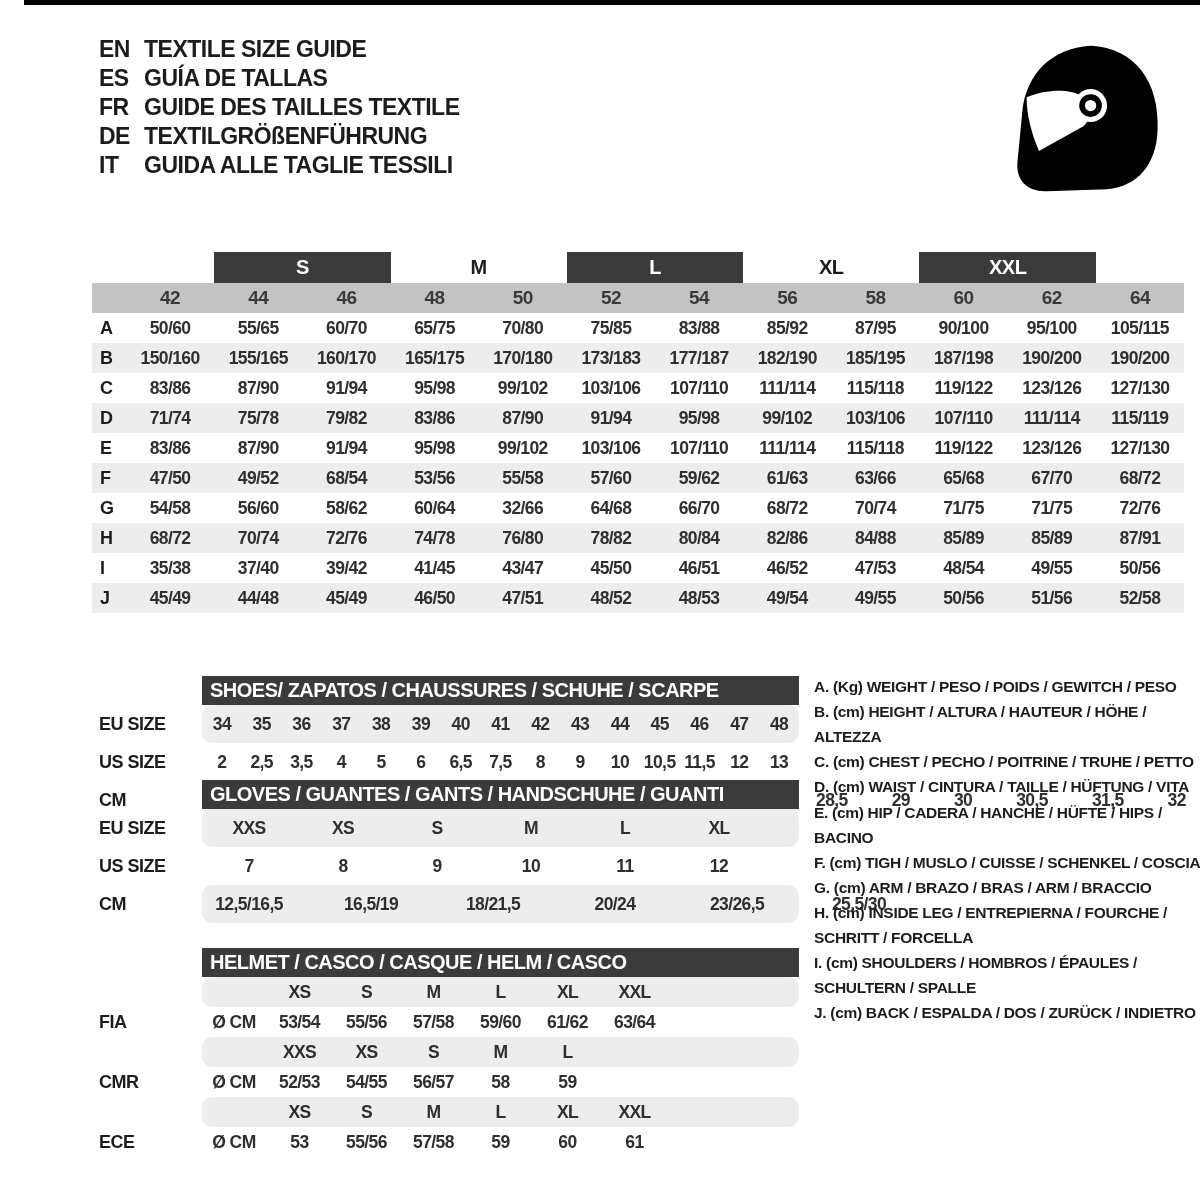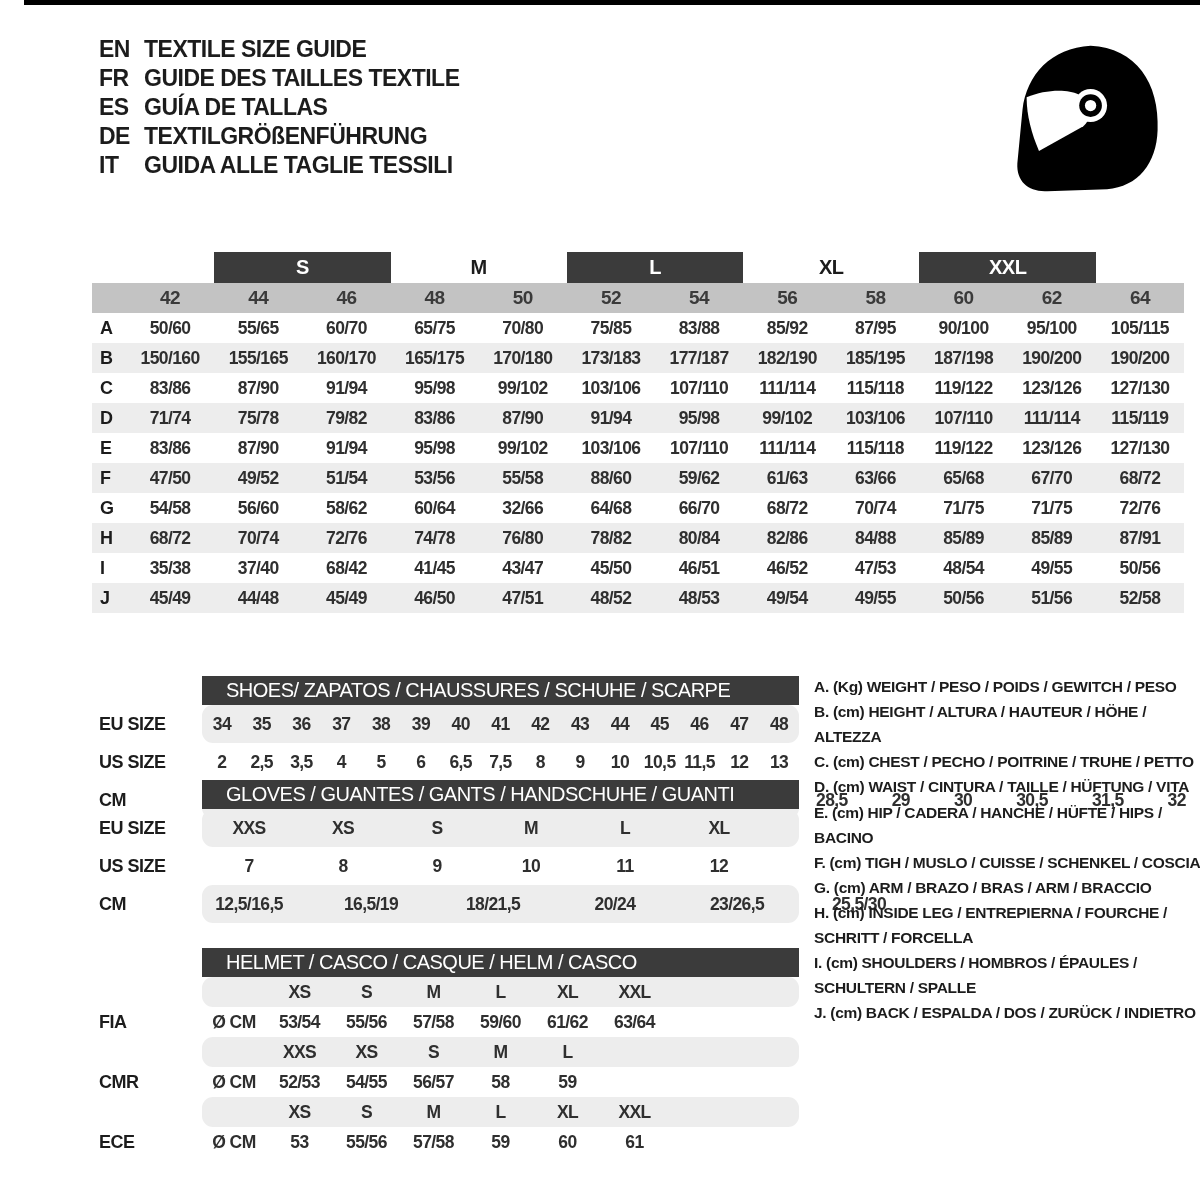--- a/index.html
+++ b/index.html
@@ -27,21 +27,21 @@
   .group-cell.boxed{background:var(--dark);color:#fff;}
   .num-row{background:var(--band);}
   .trow.stripe{background:var(--stripe);}
   .rlabel{font-weight:bold;font-size:18px;color:var(--ink);text-align:left;padding-left:8px;}
   .vcell{font-weight:bold;font-size:17.5px;color:var(--val);text-align:center;letter-spacing:-0.6px;white-space:nowrap;}
   .num-row .vcell{font-size:19px;color:#3a3a3a;}
 
   
   .band-section{position:absolute;left:75px;width:705px;}
   .band-title{margin-left:103px;width:597px;height:29px;background:var(--dark);color:#fff;
-    font-weight:normal;font-size:20px;letter-spacing:-0.5px;display:flex;align-items:center;padding-left:24px;white-space:nowrap;}
+    font-weight:bold;font-size:20px;letter-spacing:-0.5px;display:flex;align-items:center;padding-left:8px;white-space:nowrap;}
   .band-row{display:flex;align-items:stretch;}
   .side-label{width:103px;flex:0 0 103px;display:flex;align-items:center;font-weight:bold;font-size:18px;color:var(--ink);letter-spacing:-0.5px;}
   .band{width:597px;display:grid;align-items:center;}
   .band.shaded{background:var(--stripe);border-radius:11px;}
   .bcell{font-weight:bold;font-size:17.5px;color:var(--val);text-align:center;letter-spacing:-0.6px;white-space:nowrap;}
   .rows-29 .band-row{height:38px;}
   .rows-30 .band-row{height:30px;}
 
   
   .legend{position:absolute;left:790px;top:674px;width:402px;}
@@ -53,26 +53,26 @@
 <div class="page">
   <div class="edge-top"></div>
   <div class="edge-right"></div>
 
   <div class="titles" id="titles">
       <div class="title-line">
         <span class="lang">EN</span>
         <span>TEXTILE SIZE GUIDE</span>
       </div>
       <div class="title-line">
+        <span class="lang">ES</span>
+        <span>GUÍA DE TALLAS</span>
+      </div>
+      <div class="title-line">
         <span class="lang">FR</span>
         <span>GUIDE DES TAILLES TEXTILE</span>
-      </div>
-      <div class="title-line">
-        <span class="lang">ES</span>
-        <span>GUÍA DE TALLAS</span>
       </div>
       <div class="title-line">
         <span class="lang">DE</span>
         <span>TEXTILGRÖßENFÜHRUNG</span>
       </div>
       <div class="title-line">
         <span class="lang">IT</span>
         <span>GUIDA ALLE TAGLIE TESSILI</span>
       </div>
     </div>
@@ -183,24 +183,24 @@
           <div class="vcell">111/114</div>
           <div class="vcell">115/118</div>
           <div class="vcell">119/122</div>
           <div class="vcell">123/126</div>
           <div class="vcell">127/130</div>
         </div>
         <div class="grid-row trow stripe">
           <div class="rlabel">F</div>
           <div class="vcell">47/50</div>
           <div class="vcell">49/52</div>
-          <div class="vcell">51/54</div>
+          <div class="vcell">68/54</div>
           <div class="vcell">53/56</div>
           <div class="vcell">55/58</div>
-          <div class="vcell">88/60</div>
+          <div class="vcell">57/60</div>
           <div class="vcell">59/62</div>
           <div class="vcell">61/63</div>
           <div class="vcell">63/66</div>
           <div class="vcell">65/68</div>
           <div class="vcell">67/70</div>
           <div class="vcell">68/72</div>
         </div>
         <div class="grid-row trow">
           <div class="rlabel">G</div>
           <div class="vcell">54/58</div>
@@ -228,21 +228,21 @@
           <div class="vcell">82/86</div>
           <div class="vcell">84/88</div>
           <div class="vcell">85/89</div>
           <div class="vcell">85/89</div>
           <div class="vcell">87/91</div>
         </div>
         <div class="grid-row trow">
           <div class="rlabel">I</div>
           <div class="vcell">35/38</div>
           <div class="vcell">37/40</div>
-          <div class="vcell">68/42</div>
+          <div class="vcell">39/42</div>
           <div class="vcell">41/45</div>
           <div class="vcell">43/47</div>
           <div class="vcell">45/50</div>
           <div class="vcell">46/51</div>
           <div class="vcell">46/52</div>
           <div class="vcell">47/53</div>
           <div class="vcell">48/54</div>
           <div class="vcell">49/55</div>
           <div class="vcell">50/56</div>
         </div>

